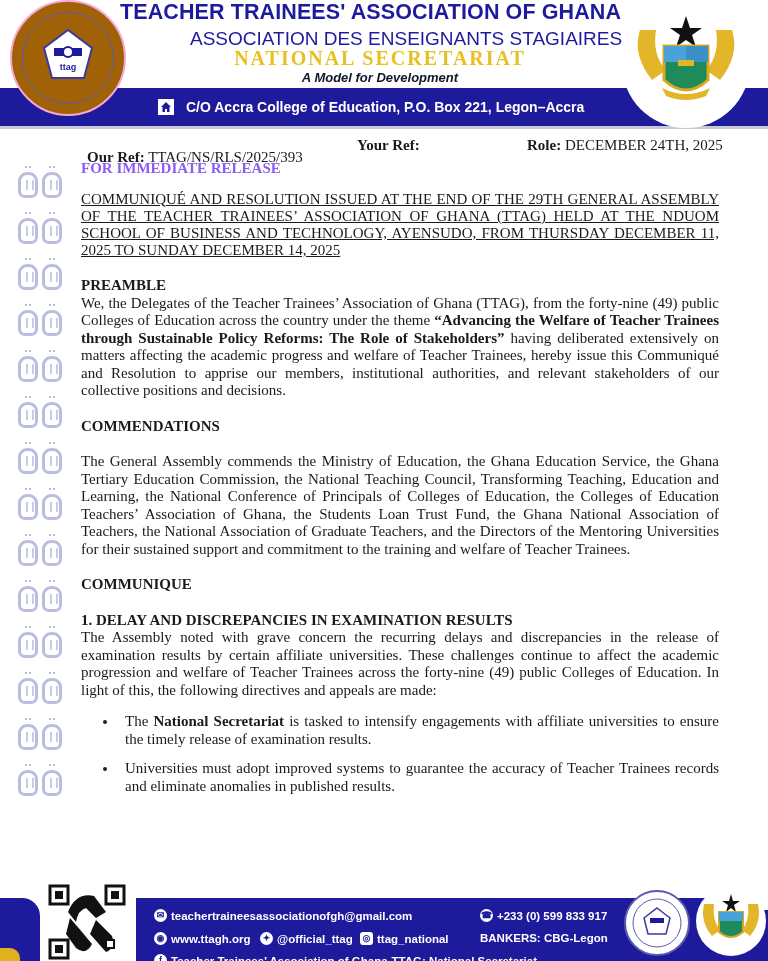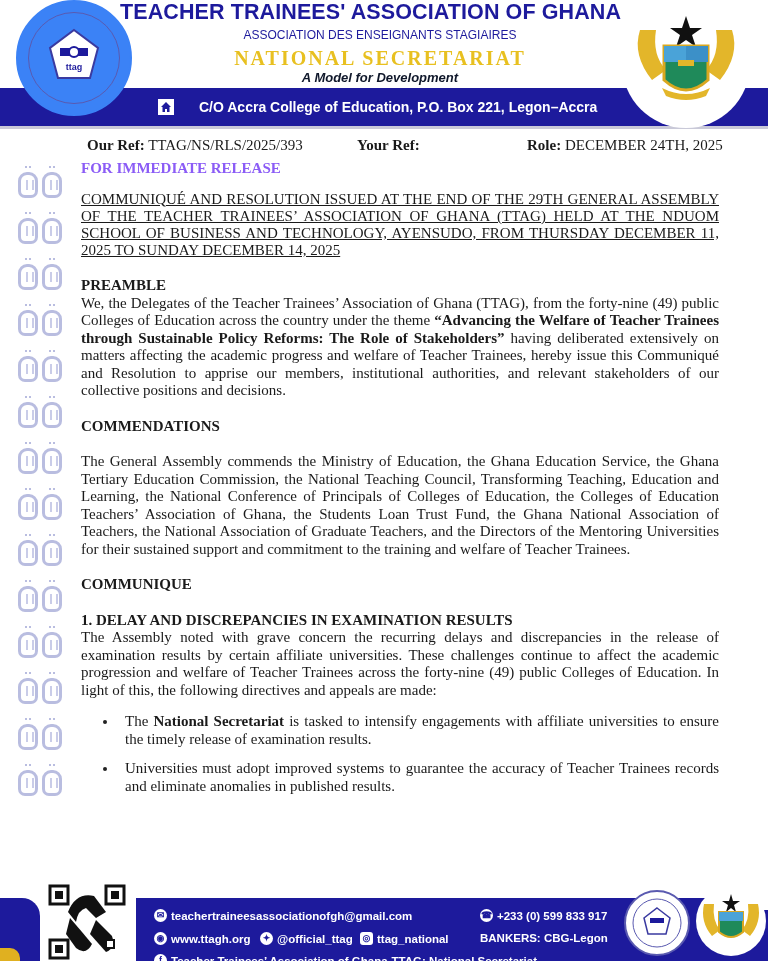--- a/index.html
+++ b/index.html
@@ -10,58 +10,58 @@
     color: #1a1a1a;
   }
   
   .header { position: absolute; left: 0; top: 0; width: 768px; height: 130px; }
   .header-band {
     position: absolute; left: 0; top: 88px; width: 768px; height: 38px;
     background: #1d1a9c;
   }
   .header-band-bottom { position: absolute; left: 0; top: 126px; width: 768px; height: 3px; background: #c9c9d8; }
   .logo-ttag {
-    position: absolute; left: 16px; top: 0px; width: 116px; height: 116px;
-    border-radius: 50%; background: #3b82f6; border: 2px solid #3b82f6;
+    position: absolute; left: 10px; top: 0px; width: 116px; height: 116px;
+    border-radius: 50%; background: #a16207; border: 2px solid #f9a8d4;
     box-sizing: border-box;
   }
   .logo-ttag .inner {
     position: absolute; left: 10px; top: 10px; width: 92px; height: 92px;
     border-radius: 50%; border: 1px solid #5a5ab0; box-sizing: border-box;
   }
   .logo-ttag svg { position: absolute; left: 0; top: 0; }
   .coat-right {
     position: absolute; left: 622px; top: 0; width: 128px; height: 128px;
     border-radius: 0 0 64px 64px; background: #fff;
   }
   .coat-right svg { position: absolute; left: 0; top: 0; }
   .org-title {
     position: absolute; left: 120px; top: 0px; width: 500px; text-align: right;
     font-family: "Liberation Sans", sans-serif; font-weight: bold;
     font-size: 21.5px; color: #1d1a9c; letter-spacing: 0.1px; white-space: nowrap;
   }
   .org-subtitle {
     position: absolute; left: 190px; top: 28px; width: 380px; text-align: center;
-    font-family: "Liberation Sans", sans-serif; font-size: 12px; color: #1d1a9c;
+    font-family: "Liberation Sans", sans-serif; font-size: 19px; color: #1d1a9c;
     white-space: nowrap;
   }
   .org-secretariat {
     position: absolute; left: 190px; top: 47px; width: 380px; text-align: center;
     font-family: "Liberation Serif", serif; font-weight: bold; font-size: 20px;
     color: #e8c020; letter-spacing: 2px; white-space: nowrap;
   }
   .org-motto {
     position: absolute; left: 190px; top: 70px; width: 380px; text-align: center;
     font-family: "Liberation Sans", sans-serif; font-weight: bold; font-style: italic;
     font-size: 13px; color: #0f172a; white-space: nowrap;
   }
   .address {
     position: absolute; left: 158px; top: 99px; white-space: nowrap;
     font-family: "Liberation Sans", sans-serif; font-weight: bold; font-size: 14px; color: #fff;
-    display: flex; align-items: center; gap: 25px;
+    display: flex; align-items: center; gap: 12px;
   }
   .home-icon { width: 16px; height: 16px; background: #fff; display: inline-flex; align-items: center; justify-content: center; }
 
   
   .ref-row { position: absolute; top: 137px; font-size: 15px; white-space: nowrap; }
   .ref-row b { font-weight: bold; }
 
   
   .watermark { position: absolute; left: 18px; top: 162px; width: 50px; }
   .wm-pair { display: flex; gap: 4px; height: 46px; align-items: center; }
@@ -169,21 +169,21 @@
       <polygon points="64,16 68,28 80,28 70,35 74,47 64,40 54,47 58,35 48,28 60,28" fill="#111"></polygon>
       <path d="M42 46 H86 V80 Q64 100 42 80 Z" fill="#1f8a5a" stroke="#d9a820" stroke-width="3"></path>
       <rect x="42" y="46" width="22" height="16" fill="#4aa3d8"></rect>
       <rect x="64" y="46" width="22" height="16" fill="#3c90c8"></rect>
       <rect x="56" y="60" width="16" height="6" fill="#e3b62a"></rect>
       <path d="M40 88 Q64 100 88 88 L84 96 Q64 104 44 96 Z" fill="#e3b62a"></path>
     </svg>
   </div>
 </div>
 
-<div class="ref-row" style="left:87px;">
+<div class="ref-row" style="left:87px;margin-top:12px;">
   <b>Our Ref:</b>
   <span>TTAG/NS/RLS/2025/393</span>
 </div>
 <div class="ref-row" style="left:357px;">
   <b>Your Ref:</b>
   <span></span>
 </div>
 <div class="ref-row" style="left:527px;">
   <b>Role:</b>
   <span>DECEMBER 24TH, 2025</span>

